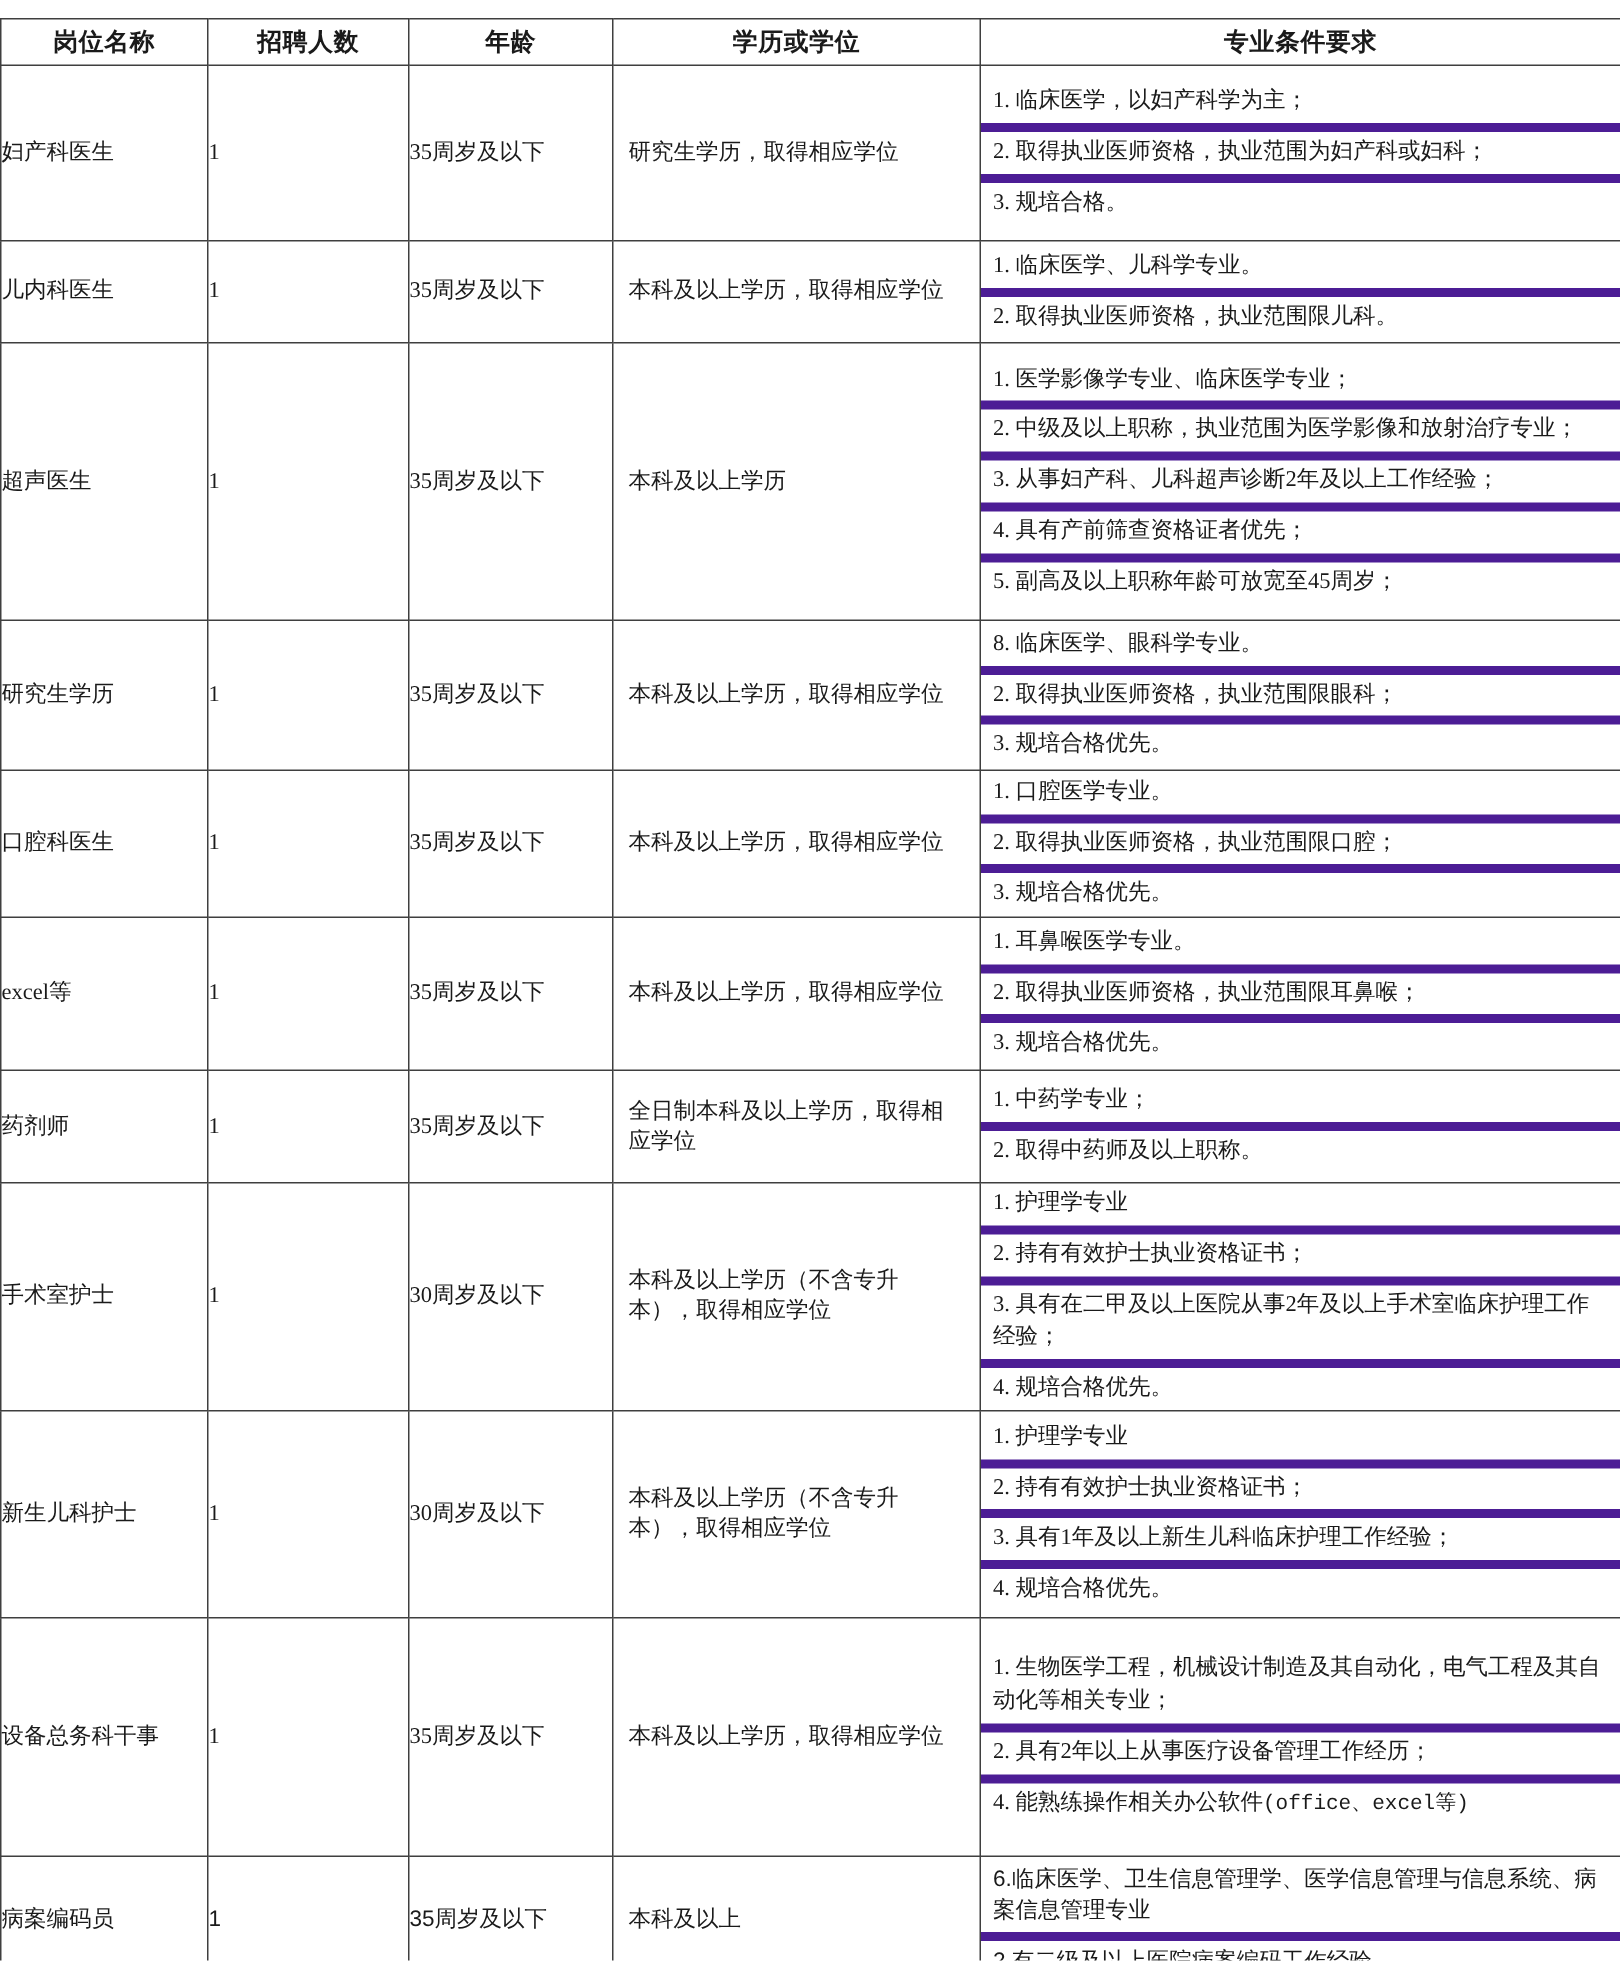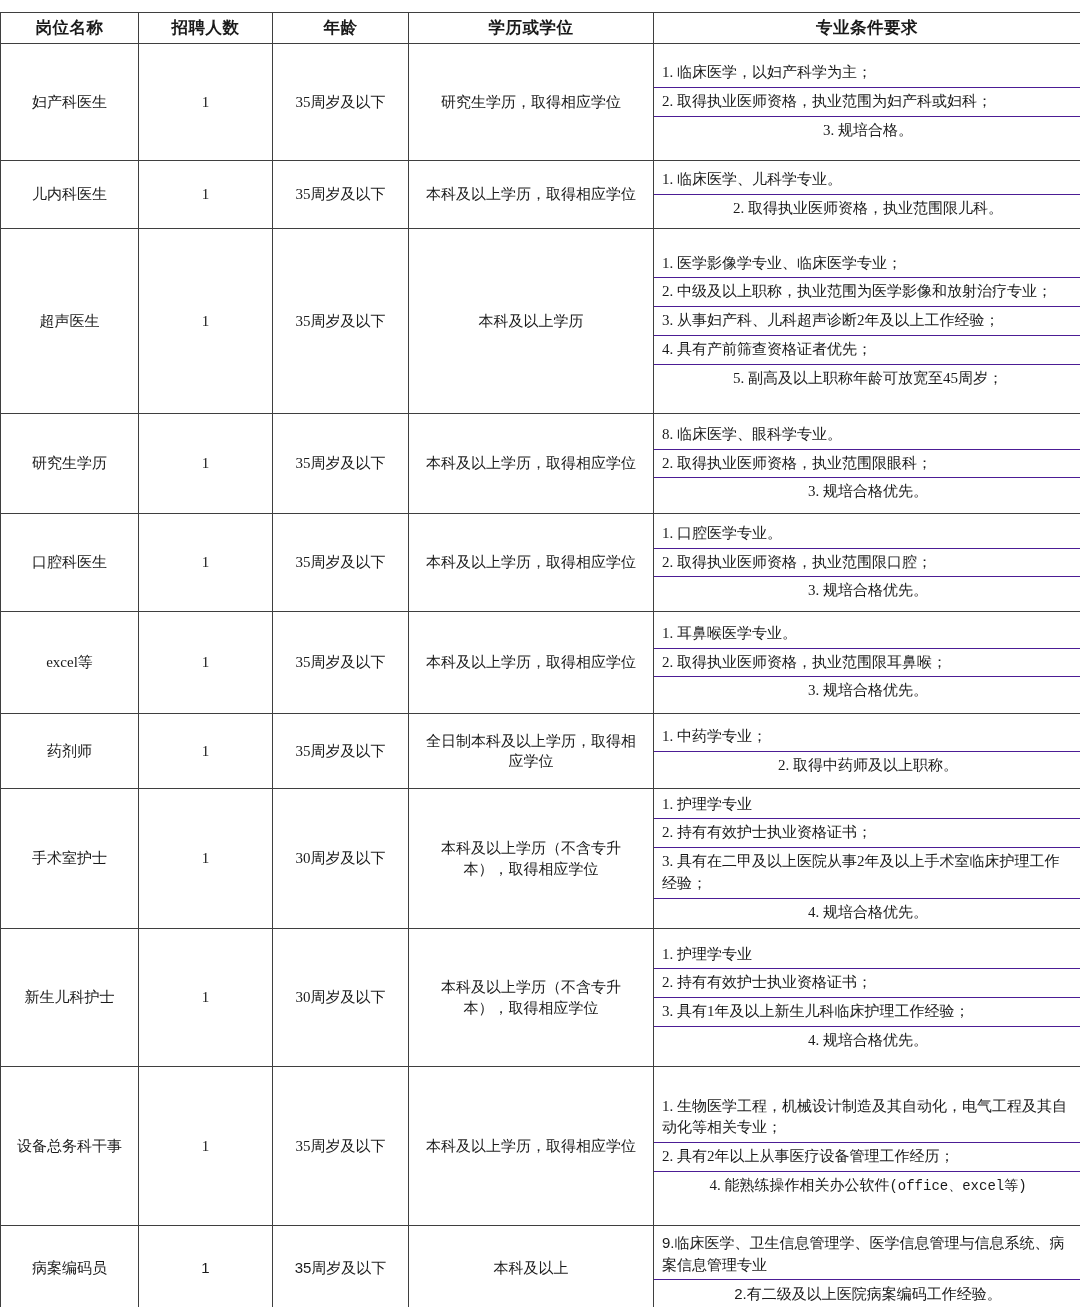--- a/index.html
+++ b/index.html
@@ -48,21 +48,20 @@
   thead th {
     height: 30px;
     font-size: 16.5px;
     font-weight: bold;
     text-align: center;
     letter-spacing: 0.5px;
     font-family: "Liberation Serif", "DejaVu Serif", serif;
   }
 
   td.center {
-    text-align: center;
     font-size: 15px;
     line-height: 1.35;
     padding: 2px 4px;
   }
   td.center.tight { padding: 2px 10px; }
 
   
   td.reqcell {
     padding: 0;
     vertical-align: top;
@@ -75,29 +74,28 @@
     width: 100%;
     height: 100%;
     table-layout: fixed;
   }
   ul.reqlist > li {
     display: table-row;
   }
   ul.reqlist > li > .reqtext {
     display: table-cell;
     vertical-align: middle;
-    border-bottom: 1px solid #4c1d95;
+    border-bottom: 6px solid #4c1d95;
     padding: 3px 6px 3px 8px;
     font-size: 15px;
     line-height: 1.45;
     position: relative;
   }
   ul.reqlist > li:last-child > .reqtext {
     border-bottom: none;
-    text-align: center;
   }
 
   
   tr.gothic td.center,
   tr.gothic .reqtext {
     font-family: "Liberation Sans", "DejaVu Sans", sans-serif;
     font-size: 15px;
   }
 
   
@@ -325,21 +323,21 @@
           </td>
         </tr>
         <tr class="gothic" style="height: 86px;">
           <td class="center">病案编码员</td>
           <td class="center">1</td>
           <td class="center">35周岁及以下</td>
           <td class="center tight">本科及以上</td>
           <td class="reqcell">
             <ul class="reqlist">
               <li>
-                <span class="reqtext">9.临床医学、卫生信息管理学、医学信息管理与信息系统、病案信息管理专业</span>
+                <span class="reqtext">6.临床医学、卫生信息管理学、医学信息管理与信息系统、病案信息管理专业</span>
               </li>
               <li>
                 <span class="reqtext">2.有二级及以上医院病案编码工作经验。</span>
               </li>
             </ul>
           </td>
         </tr>
       </tbody>
   </table>
 </div>

